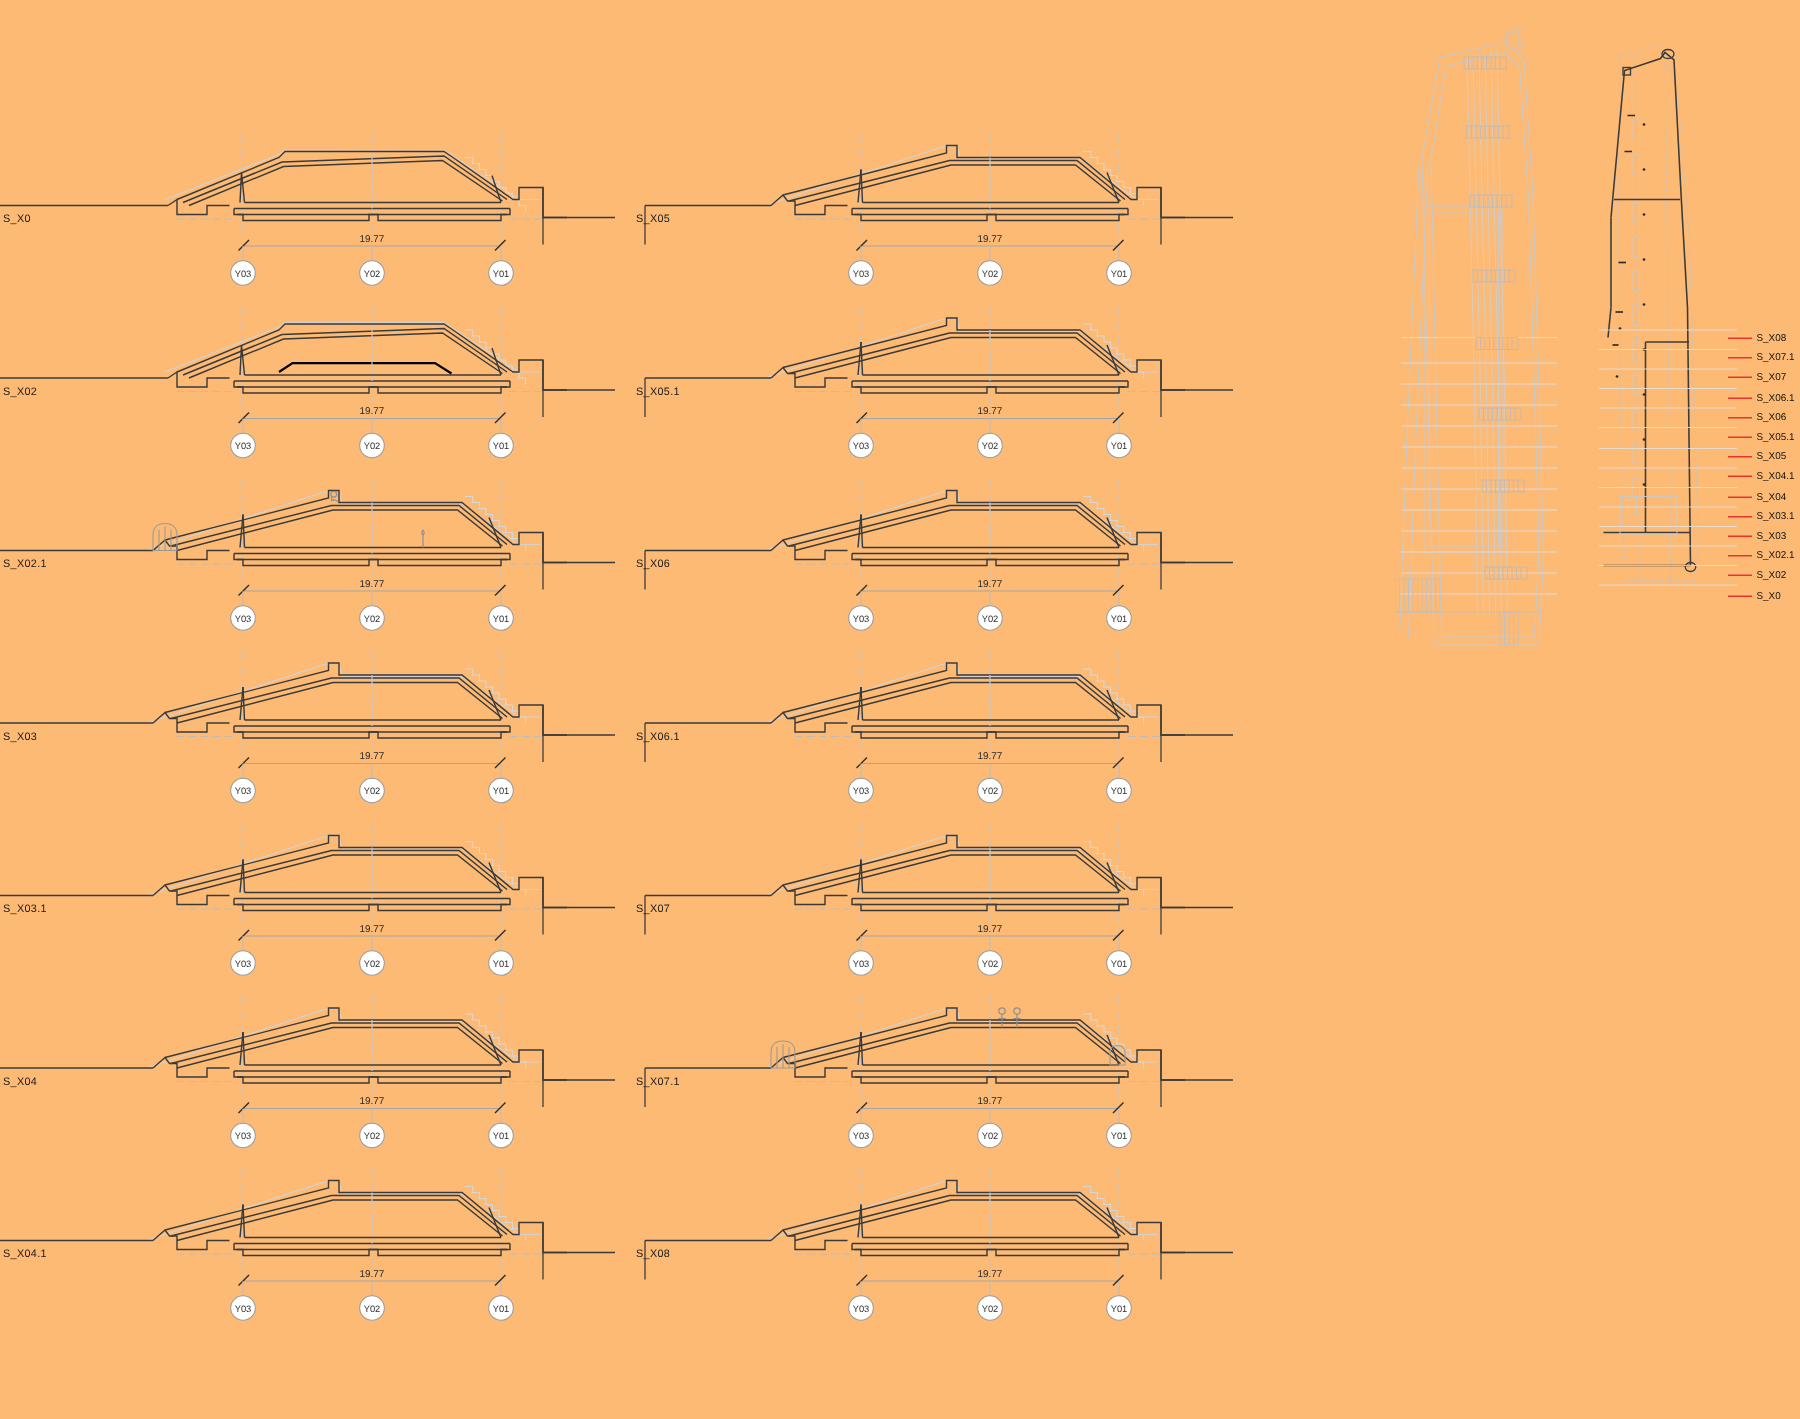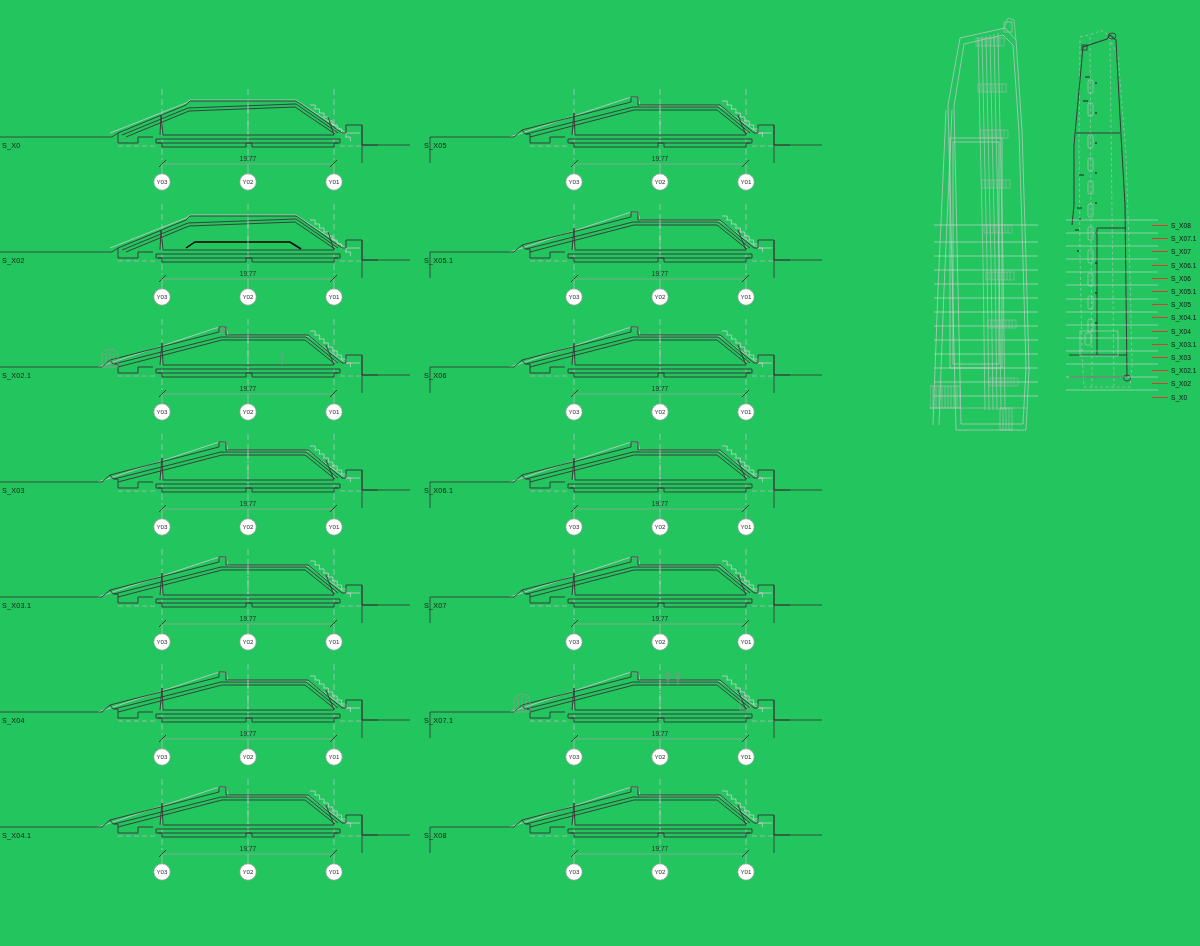--- a/index.html
+++ b/index.html
@@ -6,21 +6,21 @@
   * { box-sizing: border-box; }
   html, body {
     margin: 0; padding: 0;
     background: #ffffff;
     font-family: "Liberation Sans", sans-serif;
   }
   #sheet {
     position: relative;
     width: 1200px;
     height: 946px;
-    background: #22c55e;
+    background: #fdba74;
     overflow: hidden;
   }
   
   .section-row {
     position: absolute;
     width: 420px;
     height: 135px;
   }
   .sec-svg { display: block; width: 420px; height: 135px; overflow: visible; }
 

